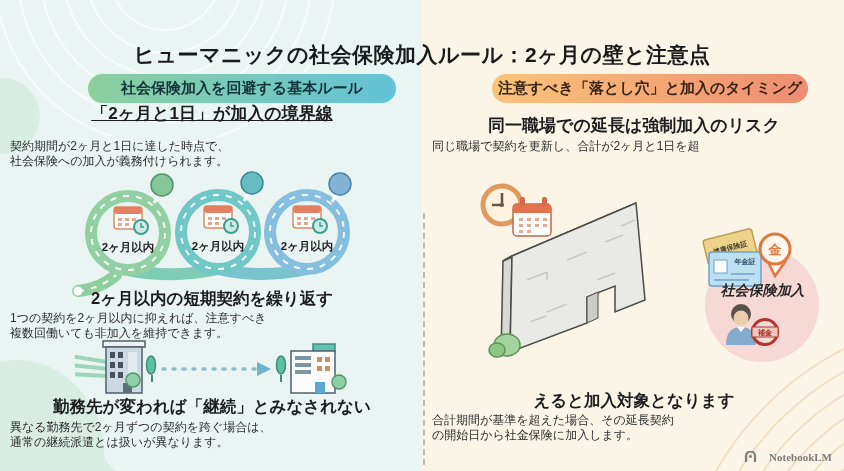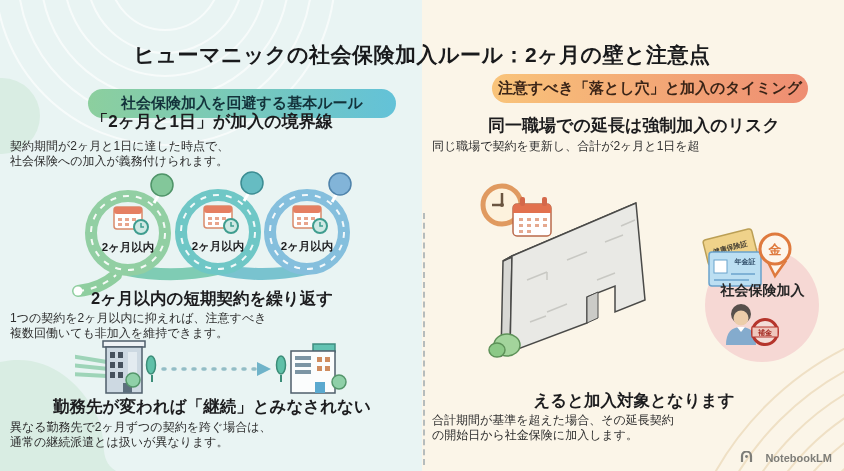--- a/index.html
+++ b/index.html
@@ -18,30 +18,30 @@
   }
   .title {
     position:absolute; top:22px; left:0; width:844px; text-align:center;
     font-size:21px; font-weight:800; letter-spacing:0.5px; color:#191a1c;margin-top:19px;
   }
   .badge {
     position:absolute; height:29px; border-radius:15px;
     display:flex; align-items:center; justify-content:center;
     font-size:15px; font-weight:800;
   }
-  .badge-left  { left:88px;  top:74px; width:308px; background:linear-gradient(90deg,#8ccf9e,#63c2d8); color:#13333b;margin-top:15px; }
+  .badge-left  { left:88px;  top:74px; width:308px; background:linear-gradient(90deg,#8ccf9e,#63c2d8); color:#13333b; }
   .badge-right { left:492px; top:74px; width:316px; background:linear-gradient(90deg,#f9c47a,#ee8d72); color:#3a2417; }
   .heading { position:absolute; text-align:center; font-weight:800; font-size:17px; color:#1c1c1e; }
   .body    { position:absolute; text-align:left; font-weight:500; font-size:12px; line-height:15px; color:#2e2e2e; }
   .col-l { left:10px;  width:404px; }
   .col-r { left:432px; width:404px; }
   .enroll-label { position:absolute; left:700px; top:282px; width:125px; text-align:center;
-                  font-size:14px; font-weight:800; color:#262626; }
-  .footer { position:absolute; right:12px; bottom:7px; display:flex; align-items:center; gap:12px;
-            font-size:11px; font-weight:700; color:#7d7d78; }
+                  font-size:14px; font-weight:800; color:#262626;font-style:italic; }
+  .footer { position:absolute; right:12px; bottom:7px; display:flex; gap:12px;
+            font-size:11px; font-weight:700; color:#7d7d78;font-family:Liberation Serif, serif; }
   svg text { font-family:"Liberation Sans","DejaVu Sans",sans-serif; }
 </style>
 </head>
 <body>
 
 <div class="canvas">
 
   <div class="half half-left"></div>
   <div class="half half-right"></div>
 
@@ -67,21 +67,21 @@
         <circle cx="985" cy="625" r="310"></circle>
     </g>
   </svg>
 
   <div class="divider"></div>
 
   <div class="title">ヒューマニックの社会保険加入ルール：2ヶ月の壁と注意点</div>
 
   <div class="badge badge-left">社会保険加入を回避する基本ルール</div>
 
-  <div class="heading col-l" style="top:110px;">「2ヶ月と1日」が加入の境界線</div>
+  <div class="heading col-l" style="top:102px;text-decoration:underline;">「2ヶ月と1日」が加入の境界線</div>
   <div class="body col-l" style="top:139px;">
     <span>契約期間が2ヶ月と1日に達した時点で、</span><br>
     <span>社会保険への加入が義務付けられます。</span>
   </div>
 
   <svg class="deco" style="left:70px; top:165px;" width="350" height="132">
 
     <path d="M 8,126 Q 30,124 46,110" stroke="#8fce9f" stroke-width="12" fill="none" stroke-linecap="round"></path>
     <path d="M 58,105 Q 103,114 148,104" stroke="#7fccb4" stroke-width="12" fill="none"></path>
     <path d="M 148,104 Q 192,114 237,104" stroke="#79c3cf" stroke-width="12" fill="none"></path>

